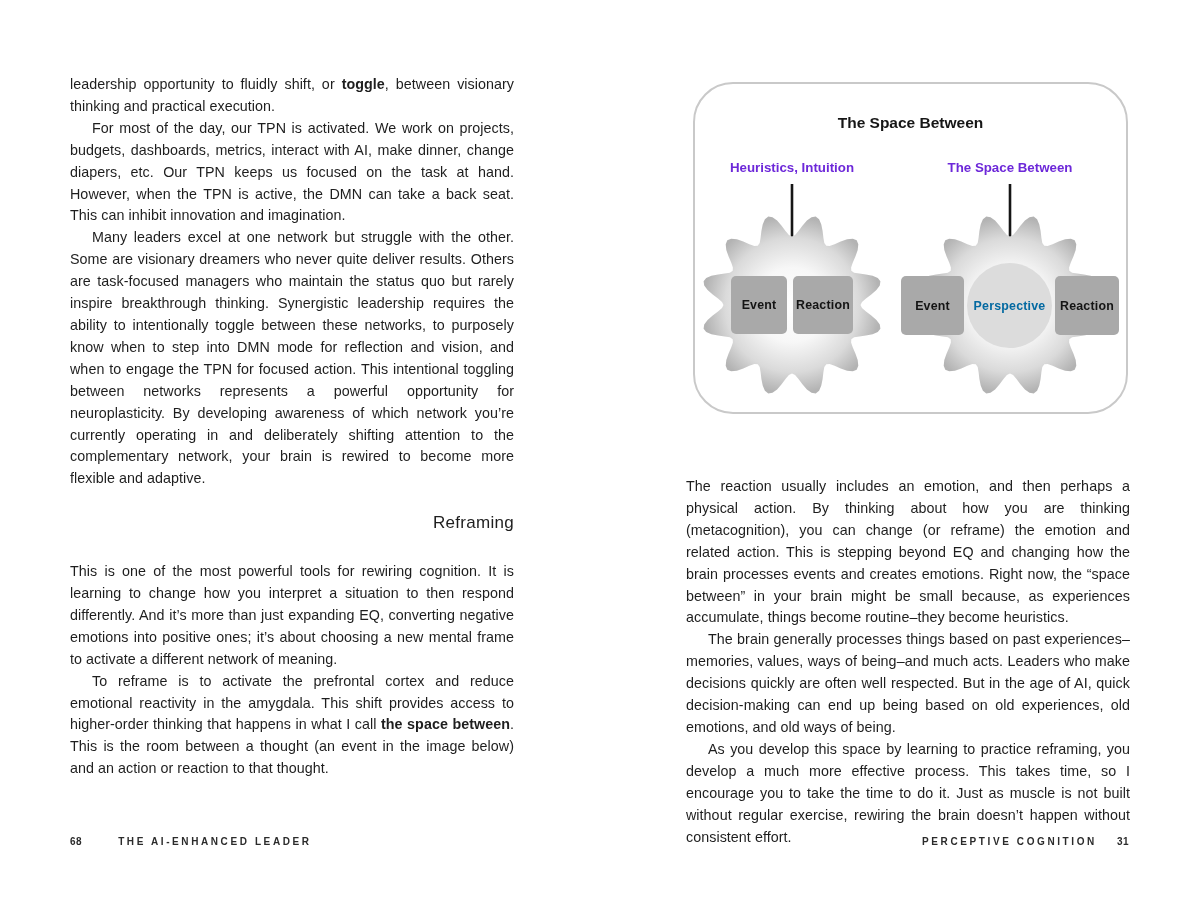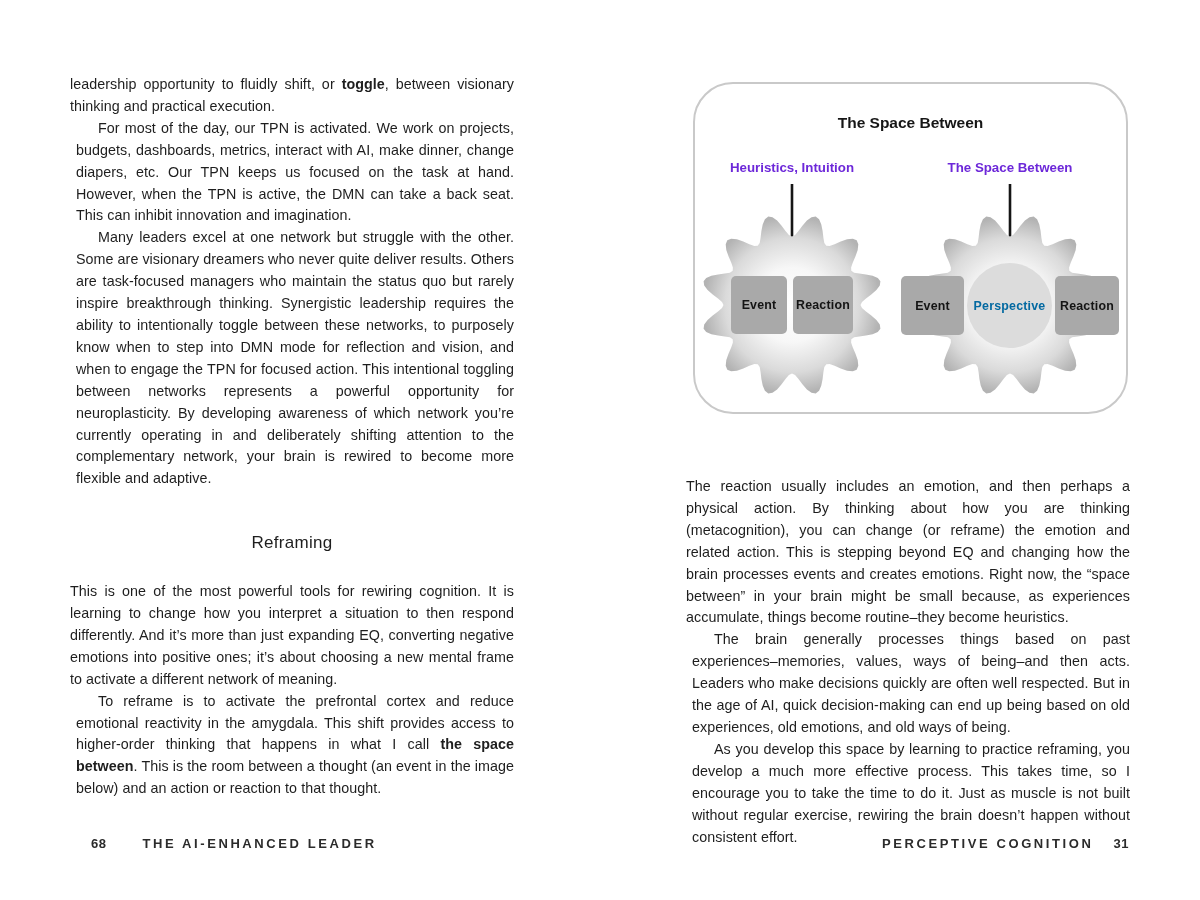--- a/index.html
+++ b/index.html
@@ -17,40 +17,39 @@
     position: absolute;
     width: 444px;
     font-size: 14.3px;
     line-height: 21.9px;
     text-align: justify;
     letter-spacing: 0.05px;
   }
   .col-left  { left: 70px;  top: 74px; }
   .col-right { left: 686px; top: 476px; }
   .para { margin: 0; }
-  .para.indent { text-indent: 22px; margin-left: 6px; }
+  .para.indent { text-indent: 22px; }
   .para b { font-weight: 700; }
   .section-heading {
-    margin: 42px 0 27px 0;
-    text-align: center;
+    margin: 22px 0 27px 0;
+    text-align: right;
     font-size: 17px;
     font-weight: 400;
     letter-spacing: 0.3px;
     text-indent: 0;
   }
   
   .footer {
     position: absolute;
     top: 836px;
-    font-size: 13px;
+    font-size: 10px;
     font-weight: 700;
     letter-spacing: 2.6px;
     color: #2b2b2b;
     white-space: nowrap;
-    margin-left: 21px;
   }
   .footer-left  { left: 70px; }
   .footer-right { right: 71px; text-align: right; }
   .footer .pagenum { letter-spacing: 0.5px; }
   .footer-left .pagenum  { margin-right: 36px; }
   .footer-right .pagenum { margin-left: 20px; }
   
   .diagram-card {
     position: absolute;
     left: 693px; top: 82px;
@@ -157,21 +156,21 @@
 
     <div class="node-box n-event1">Event</div>
     <div class="node-box n-reaction1">Reaction</div>
     <div class="node-box n-event2">Event</div>
     <div class="node-circle n-perspective">Perspective</div>
     <div class="node-box n-reaction2">Reaction</div>
   </div>
 
   <div class="text-col col-right">
     <p class="para">The reaction usually includes an emotion, and then perhaps a physical action. By thinking about how you are thinking (metacognition), you can change (or reframe) the emotion and related action. This is stepping beyond EQ and changing how the brain processes events and creates emotions. Right now, the “space between” in your brain might be small because, as experiences accumulate, things become routine–they become heuristics.</p>
-    <p class="para indent">The brain generally processes things based on past experiences–memories, values, ways of being–and then acts. Leaders who make decisions quickly are often well respected. But in the age of AI, quick decision-making can end up being based on old experiences, old emotions, and old ways of being.</p>
+    <p class="para indent">The brain generally processes things based on past experiences–memories, values, ways of being–and much acts. Leaders who make decisions quickly are often well respected. But in the age of AI, quick decision-making can end up being based on old experiences, old emotions, and old ways of being.</p>
     <p class="para indent">As you develop this space by learning to practice reframing, you develop a much more effective process. This takes time, so I encourage you to take the time to do it. Just as muscle is not built without regular exercise, rewiring the brain doesn’t happen without consistent effort.</p>
   </div>
 
   <div class="footer footer-right">
     <span>PERCEPTIVE COGNITION</span><span class="pagenum">31</span>
   </div>
 
 </div>
 
 </body></html>

